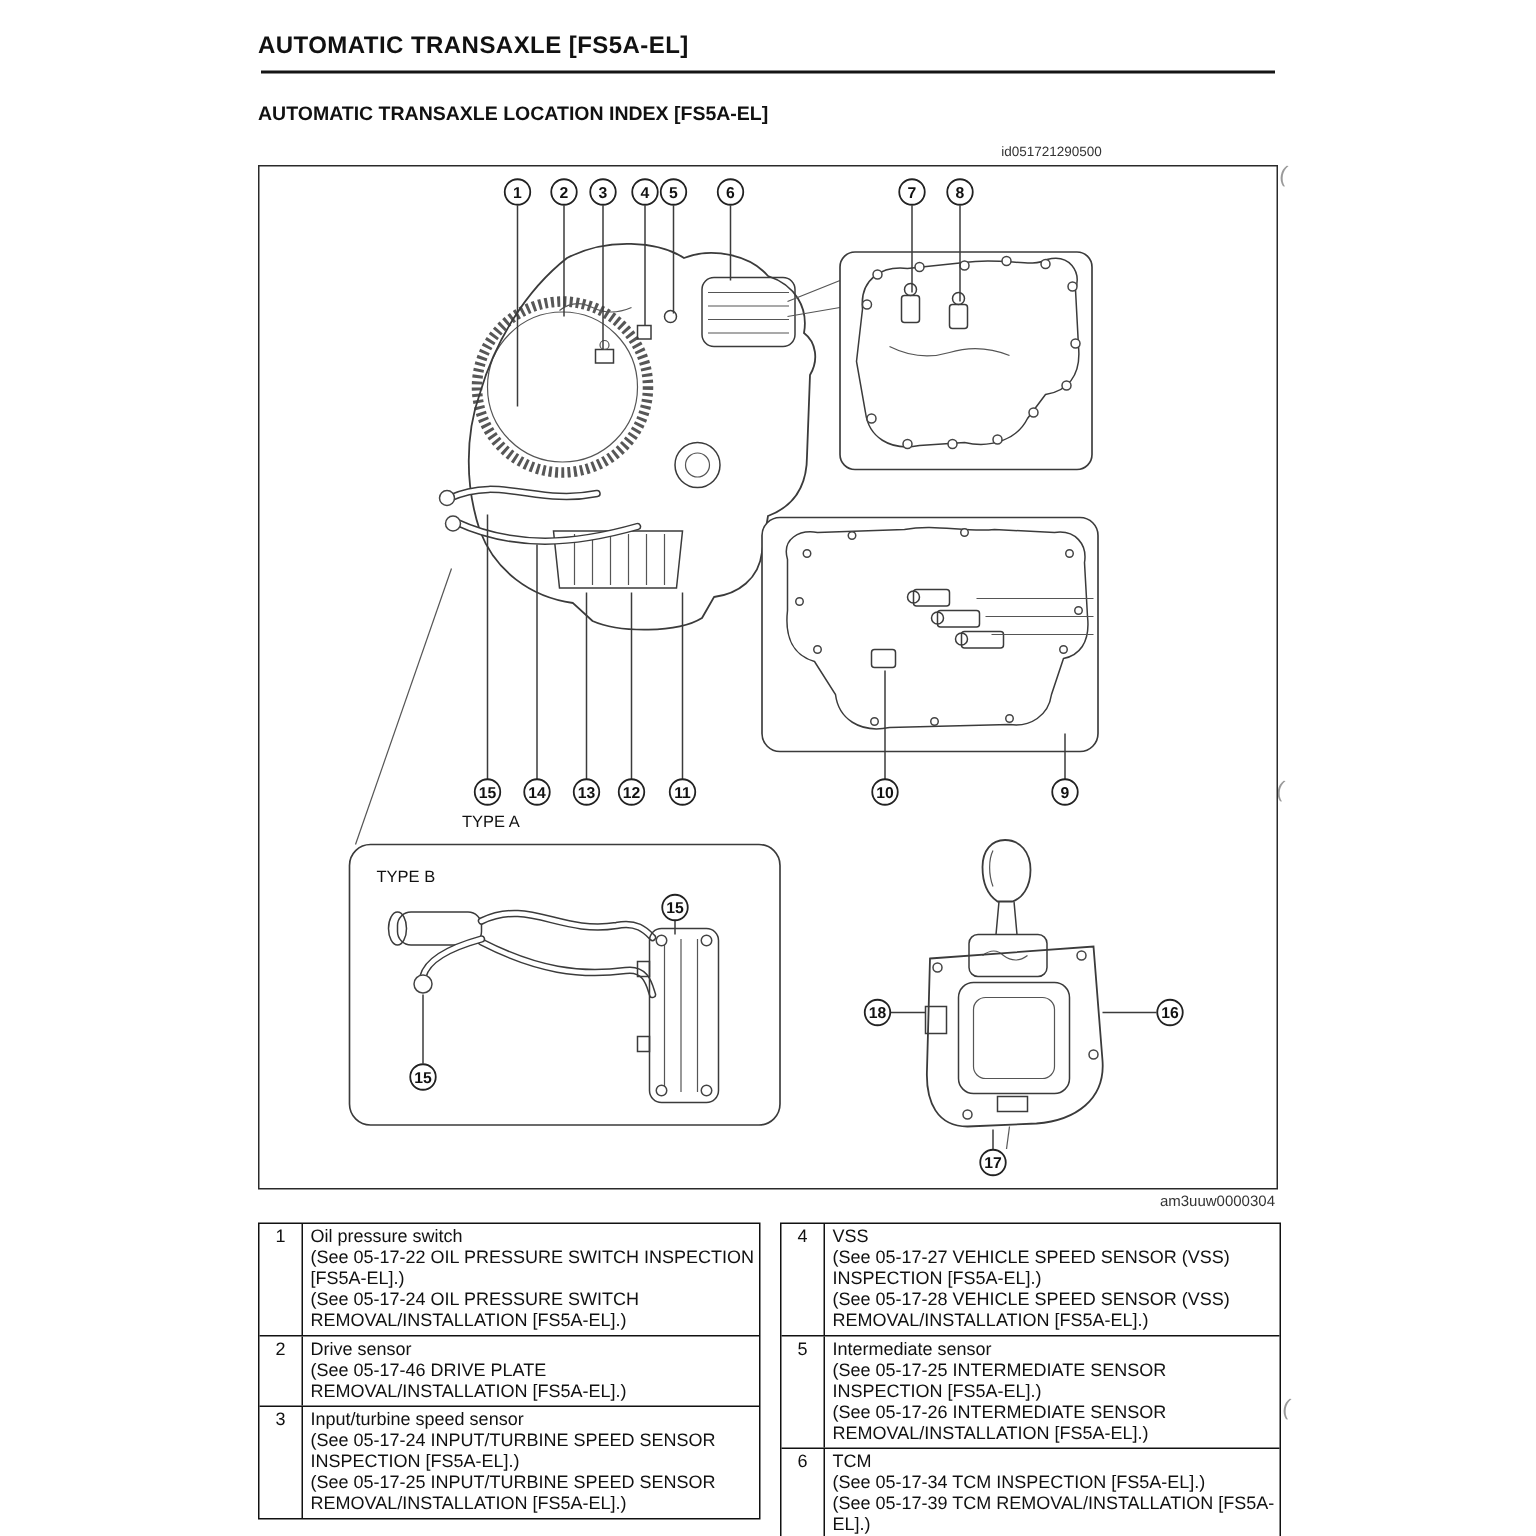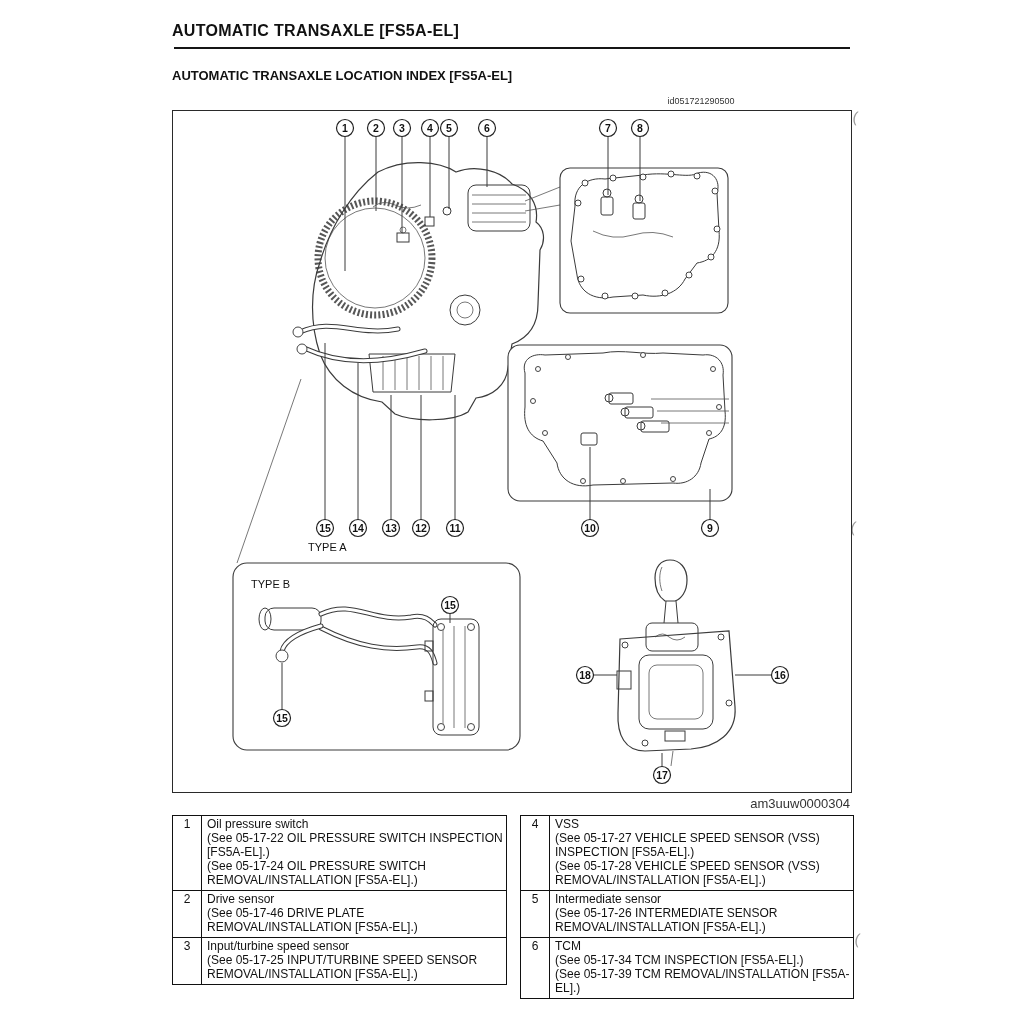--- a/index.html
+++ b/index.html
@@ -6,21 +6,21 @@
   body{
     width:1024px;height:1024px;background:#ffffff;position:relative;
     font-family:"Liberation Sans", sans-serif;color:#111;overflow:hidden;
   }
   .abs{position:absolute;}
   #header-title{top:22px;left:172px;width:680px;font-weight:bold;font-size:16px;letter-spacing:.3px;}
   #header-rule{top:47px;left:174px;width:676px;border-top:2px solid #151515;height:0;}
   #section-title{top:68px;left:172px;font-weight:bold;font-size:13px;}
   #doc-code{top:96px;left:552px;width:298px;text-align:center;font-size:9px;color:#333;}
   #figure-box{top:110px;left:172px;width:678px;height:681px;border:1px solid #2a2a2a;background:#fff;}
-  #figure-code{top:796px;left:552px;width:298px;text-align:right;font-size:13px;color:#333;}
+  #figure-code{top:796px;left:552px;width:298px;text-align:right;font-size:10px;color:#333;}
   .curl{color:#9a9a9a;font-size:15px;transform:rotate(10deg);}
 
   
   .itable{border:1px solid #111;font-size:12px;line-height:14px;background:#fff;}
   #table-left{top:815px;left:172px;width:333px;}
   #table-right{top:815px;left:520px;width:332px;}
   .trow{display:flex;border-bottom:1px solid #111;}
   .trow:last-child{border-bottom:none;}
   .tnum{flex:0 0 28px;width:28px;border-right:1px solid #111;text-align:center;padding-top:1px;}
   .tcell{flex:1;padding:1px 3px 3px 5px;overflow-wrap:break-word;}
@@ -300,38 +300,40 @@
     <div class="tnum">2</div>
     <div class="tcell">
       <div>Drive sensor</div>
       <div>(See 05-17-46 DRIVE PLATE REMOVAL/INSTALLATION [FS5A-EL].)</div>
     </div>
   </div>
   <div class="trow">
     <div class="tnum">3</div>
     <div class="tcell">
       <div>Input/turbine speed sensor</div>
+      <div>(See 05-17-24 INPUT/TURBINE SPEED SENSOR INSPECTION [FS5A-EL].)</div>
       <div>(See 05-17-25 INPUT/TURBINE SPEED SENSOR REMOVAL/INSTALLATION [FS5A-EL].)</div>
     </div>
   </div>
 </div>
 
 <div class="abs itable" id="table-right">
   <div class="trow">
     <div class="tnum">4</div>
     <div class="tcell">
       <div>VSS</div>
       <div>(See 05-17-27 VEHICLE SPEED SENSOR (VSS) INSPECTION [FS5A-EL].)</div>
       <div>(See 05-17-28 VEHICLE SPEED SENSOR (VSS) REMOVAL/INSTALLATION [FS5A-EL].)</div>
     </div>
   </div>
   <div class="trow">
     <div class="tnum">5</div>
     <div class="tcell">
       <div>Intermediate sensor</div>
+      <div>(See 05-17-25 INTERMEDIATE SENSOR INSPECTION [FS5A-EL].)</div>
       <div>(See 05-17-26 INTERMEDIATE SENSOR REMOVAL/INSTALLATION [FS5A-EL].)</div>
     </div>
   </div>
   <div class="trow">
     <div class="tnum">6</div>
     <div class="tcell">
       <div>TCM</div>
       <div>(See 05-17-34 TCM INSPECTION [FS5A-EL].)</div>
       <div>(See 05-17-39 TCM REMOVAL/INSTALLATION [FS5A-EL].)</div>
     </div>

